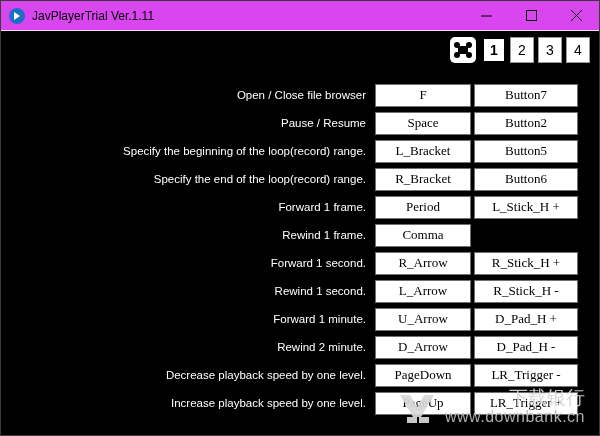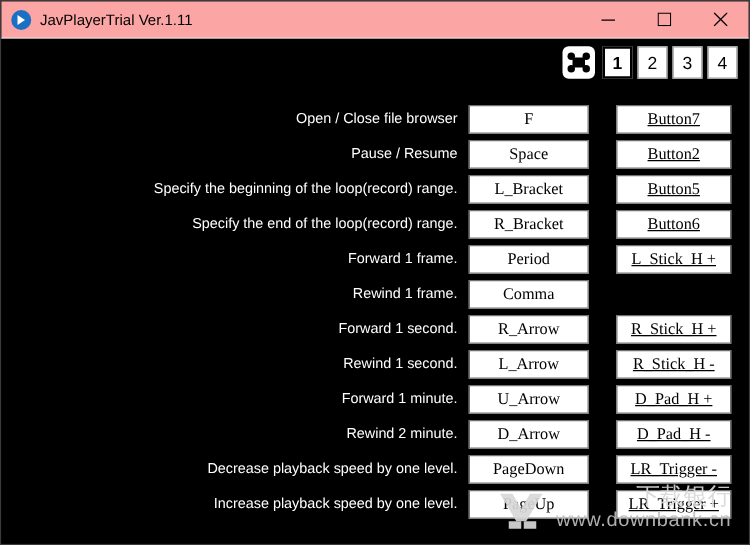--- a/index.html
+++ b/index.html
@@ -18,21 +18,21 @@
     width: 600px;
     height: 436px;
     background: #000000;
     border: 1px solid #3a3a3a;
     box-sizing: border-box;
     overflow: hidden;
   }
   
   .titlebar {
     height: 30px;
-    background: #fca5a5;
+    background: #d946ef;
     display: flex;
     align-items: center;
     box-sizing: border-box;
     border-bottom: 1px solid #e6e6e6;
   }
   .title-icon {
     width: 16px;
     height: 16px;
     margin-left: 8px;
     margin-right: 7px;
@@ -162,33 +162,32 @@
     color: #000000;
     border: 1px solid #707070;
     box-sizing: border-box;
     font-size: 13px;
     display: flex;
     align-items: center;
     justify-content: center;
     font-family: "Liberation Serif", serif;
   }
   .pad-btn {
-    width: 92px;
+    width: 104px;
     height: 23px;
-    margin-left: 22px;
+    margin-left: 3px;
     background: #ffffff;
     color: #000000;
     border: 1px solid #707070;
     box-sizing: border-box;
     font-size: 13px;
     display: flex;
     align-items: center;
     justify-content: center;
     font-family: "Liberation Serif", serif;
-    text-decoration: underline;
   }
   
   .watermark {
     position: absolute;
     right: 14px;
     bottom: 8px;
     display: flex;
     align-items: center;
     opacity: 0.92;
   }

